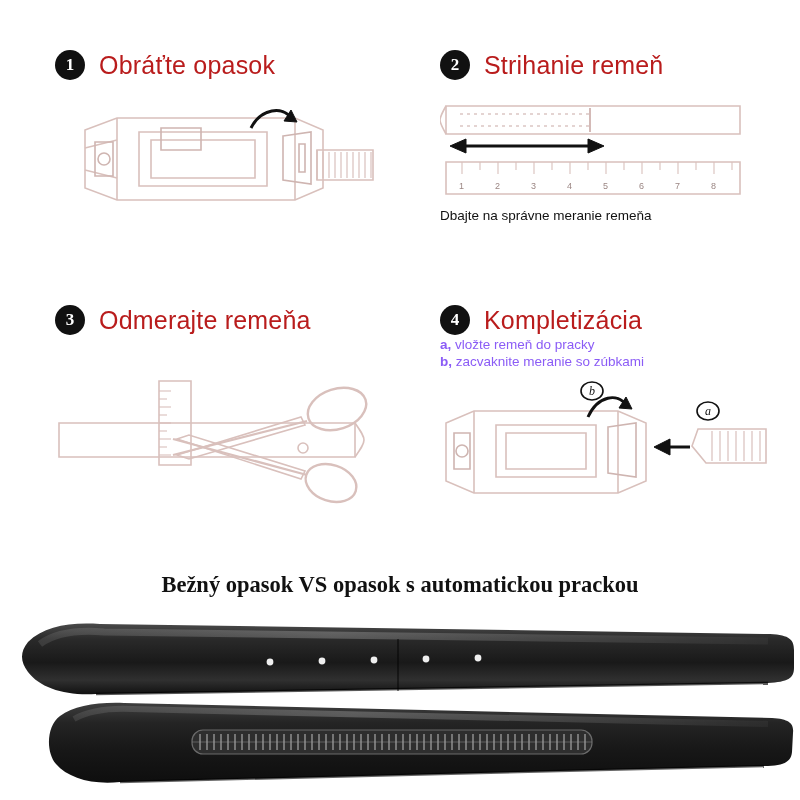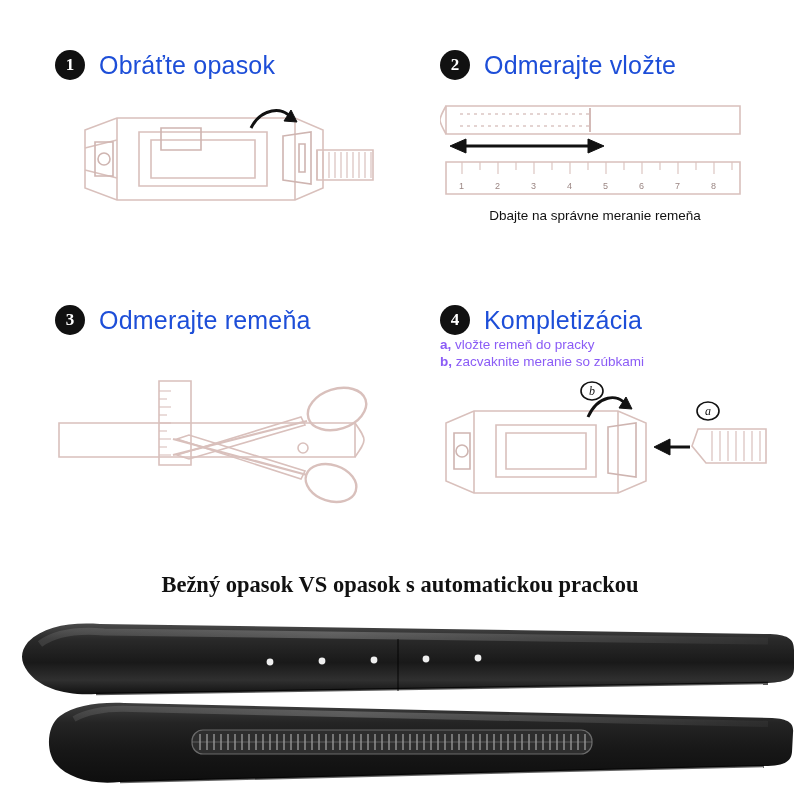--- a/index.html
+++ b/index.html
@@ -46,31 +46,31 @@
     font-size: 17px;
     font-weight: bold;
     display: flex;
     align-items: center;
     justify-content: center;
     flex: 0 0 auto;
     font-family: "Liberation Serif", serif;
   }
   .step-title {
     font-size: 25px;
-    color: #1d4ed8;
+    color: #b91c1c;
     letter-spacing: 0.2px;
     white-space: nowrap;
   }
   .step-art {
     margin-top: 8px;
   }
   .caption {
     font-size: 13.5px;
     color: #111111;
-    text-align: center;
+    text-align: left;
   }
   .sub-line {
     font-size: 13.5px;
     color: #8b5cf6;
     margin: 2px 0 0 0;
     white-space: nowrap;
   }
   .sub-line b { font-weight: bold; }
 
   
@@ -157,21 +157,21 @@
             <path d="M196 40 C 206 20, 228 18, 236 30" stroke-width="3" fill="none"></path>
             <path d="M236 22 L242 34 L229 33 Z" stroke-width="1"></path>
           </g>
         </svg>
       </div>
     </div>
 
     <div class="step" id="step-2">
       <div class="step-head">
         <div class="badge">2</div>
-        <div class="step-title">Odmerajte vložte</div>
+        <div class="step-title">Strihanie remeň</div>
       </div>
       <div class="step-art">
         <svg width="310" height="120" viewBox="0 0 310 120" fill="none">
           <g stroke="#d9c0bc" stroke-width="1.6" fill="none">
 
             <path d="M6 18 L300 18 L300 46 L6 46 Z"></path>
             <path d="M6 18 C -2 32, -2 32, 6 46"></path>
 
             <g stroke="#c9a9a5" stroke-width="1.2" stroke-dasharray="3 4">
               <path d="M20 26 L150 26"></path>

